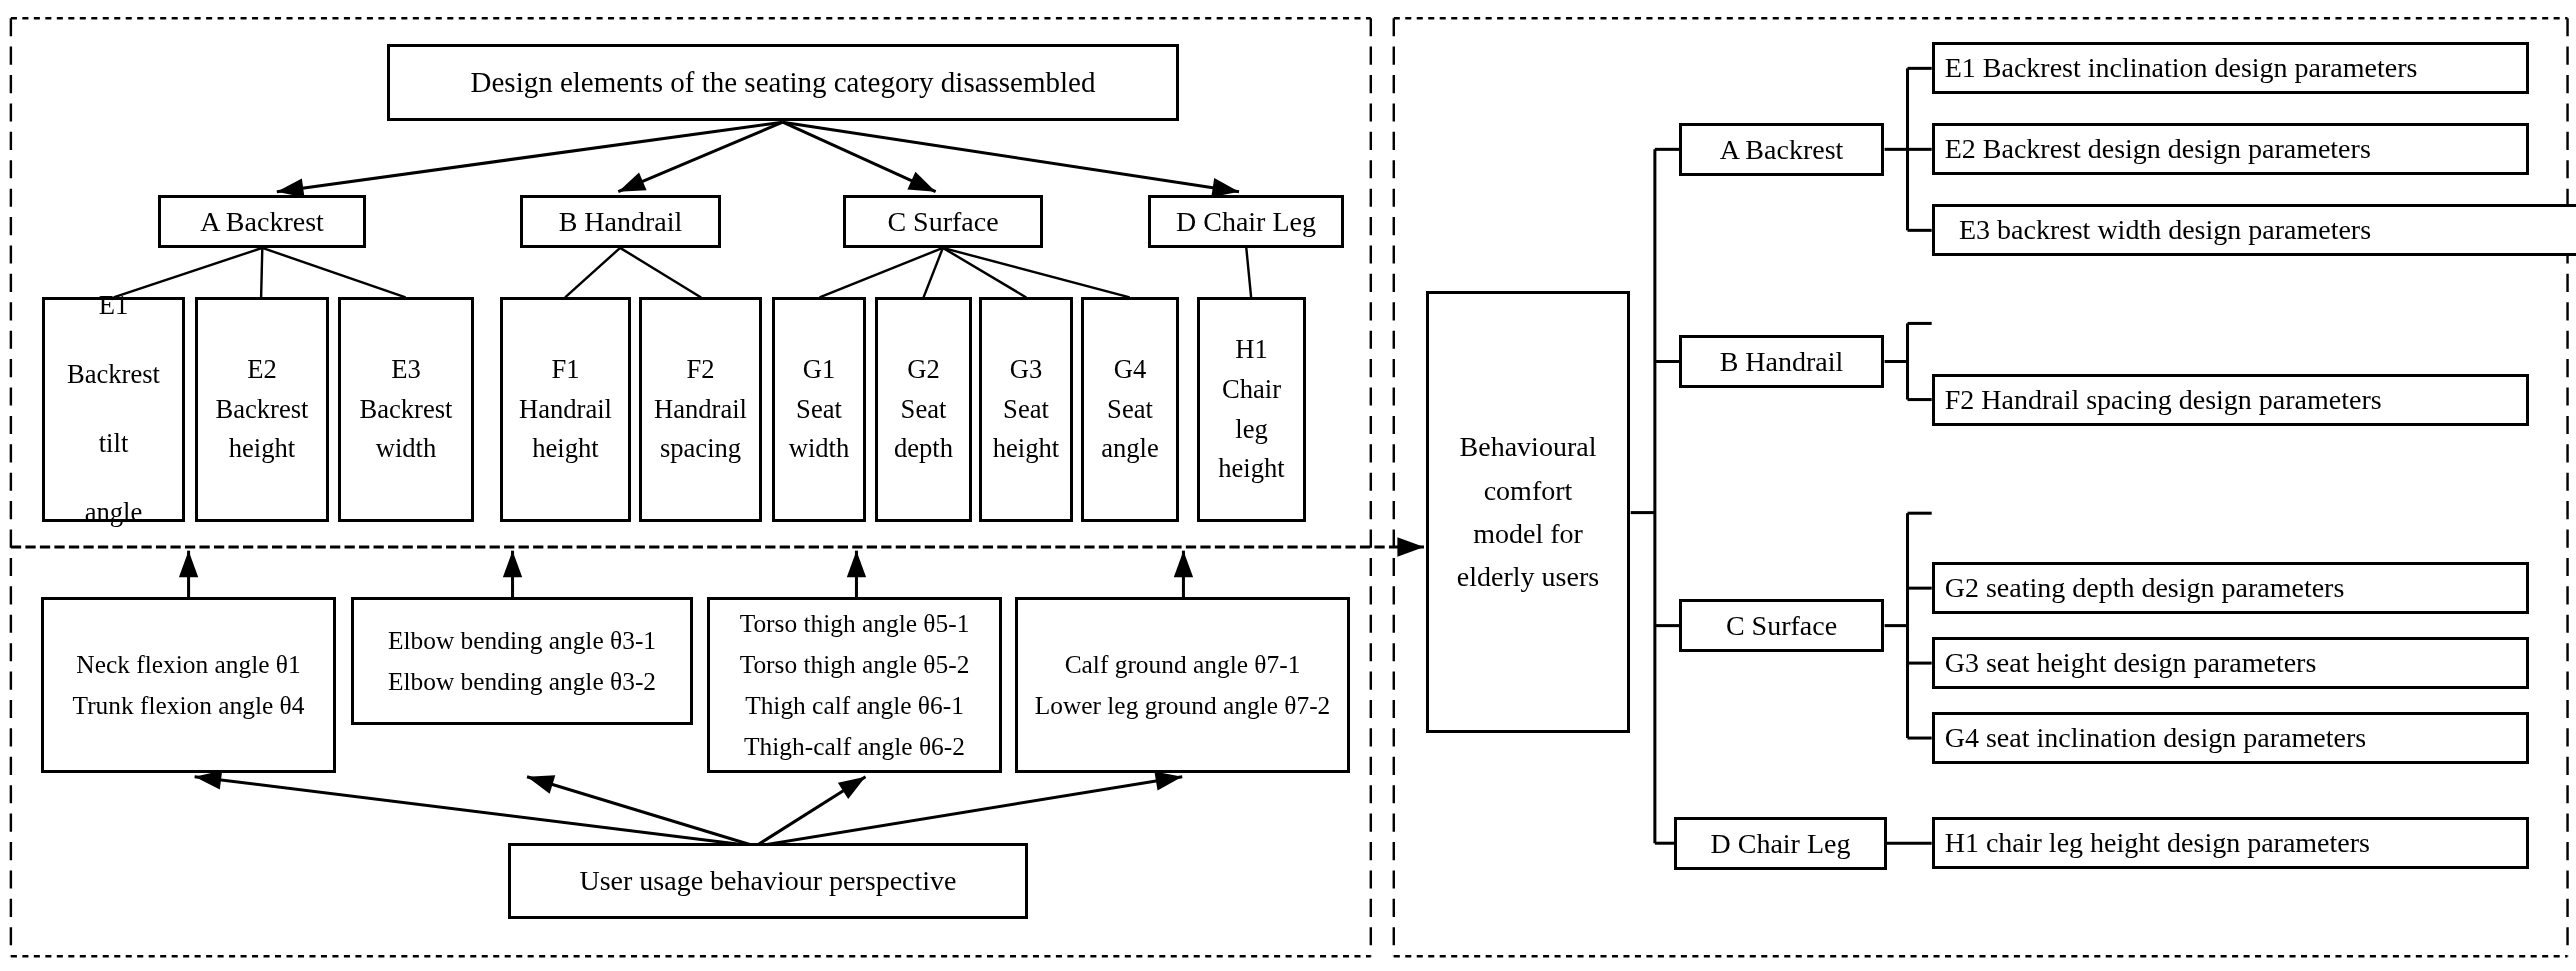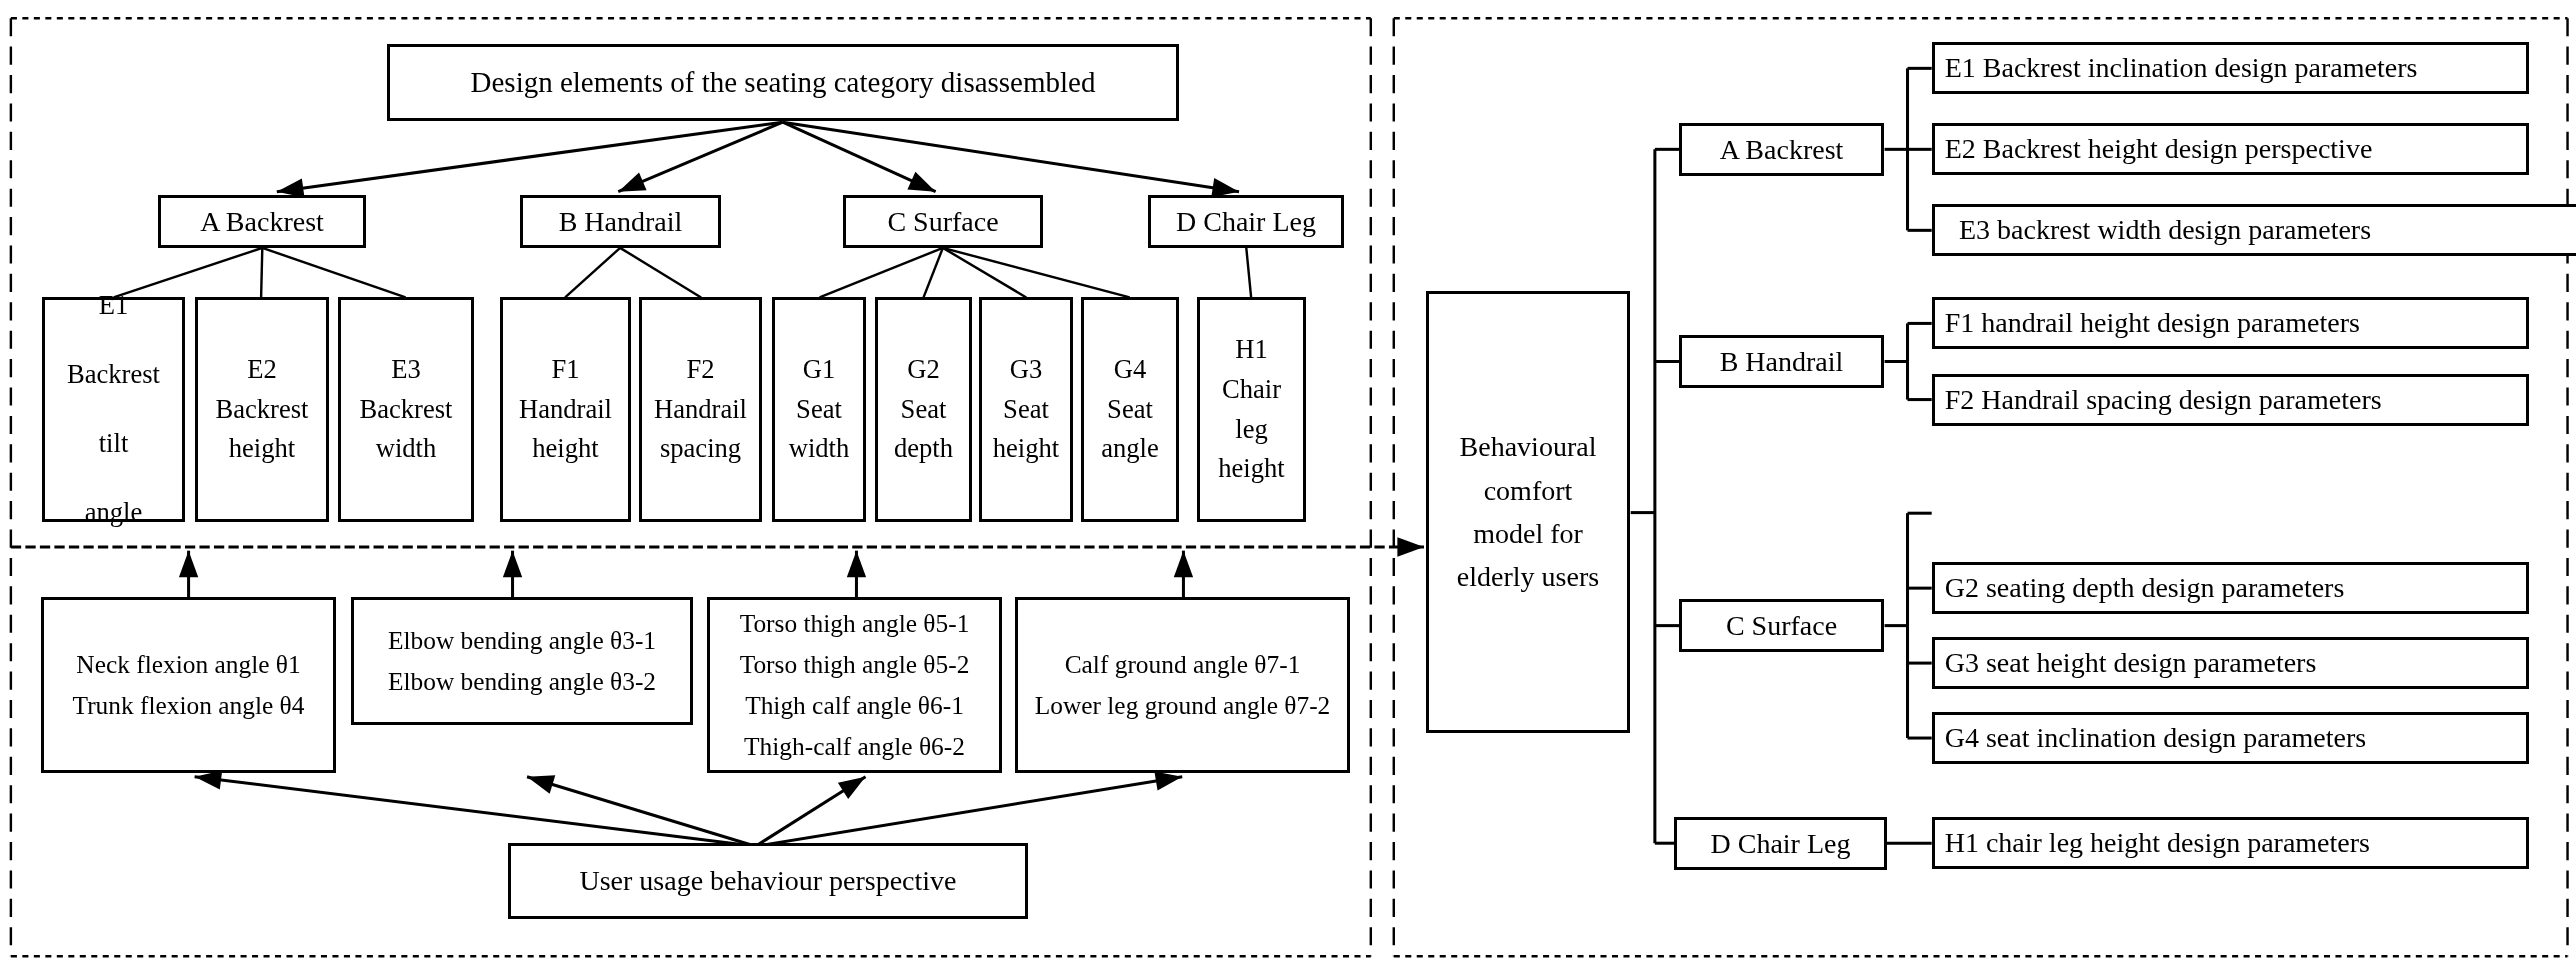--- a/index.html
+++ b/index.html
@@ -216,28 +216,25 @@
     <span>C Surface</span>
   </div>
   <div class="box rcat" style="left:1674px;top:817px;width:213px;height:53px;">
     <span>D Chair Leg</span>
   </div>
 
   <div class="box leaf" style="left:1932px;top:42px;width:597px;height:52px;">
     <span>E1 Backrest inclination design parameters</span>
   </div>
   <div class="box leaf" style="left:1932px;top:123px;width:597px;height:52px;">
-    <span>E2 Backrest height design perspective</span>
+    <span>E2 Backrest design design parameters</span>
   </div>
   <div class="box leaf" style="left:1932px;top:204px;width:686px;height:52px;padding-left:24px;">
     <span>E3 backrest width design parameters</span>
   </div>
-  <div class="box leaf" style="left:1932px;top:297px;width:597px;height:52px;">
-    <span>F1 handrail height design parameters</span>
-  </div>
   <div class="box leaf" style="left:1932px;top:374px;width:597px;height:52px;">
     <span>F2 Handrail spacing design parameters</span>
   </div>
   <div class="box leaf" style="left:1932px;top:562px;width:597px;height:52px;">
     <span>G2 seating depth design parameters</span>
   </div>
   <div class="box leaf" style="left:1932px;top:637px;width:597px;height:52px;">
     <span>G3 seat height design parameters</span>
   </div>
   <div class="box leaf" style="left:1932px;top:712px;width:597px;height:52px;">

